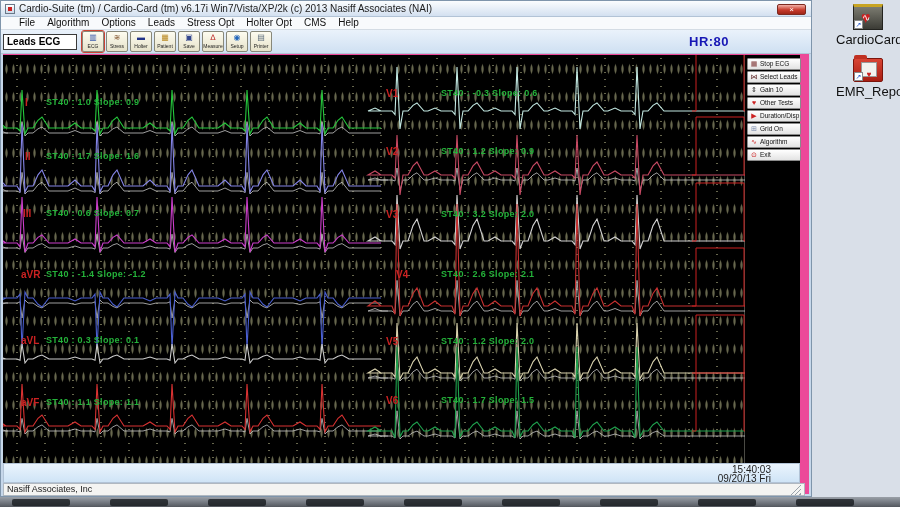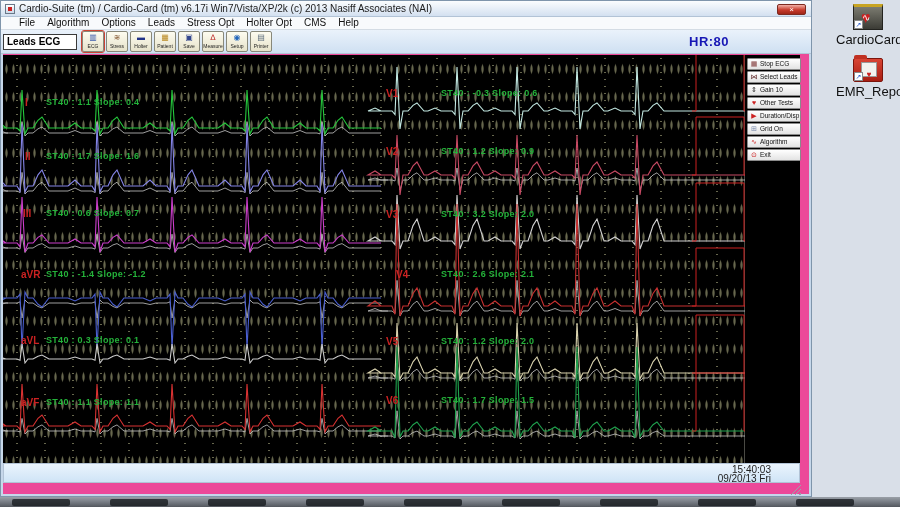--- a/index.html
+++ b/index.html
@@ -195,21 +195,21 @@
         <div class="sbtn">
           <span class="ic" style="color: rgb(204, 34, 34);">∿</span>
           <span class="slb">Algorithm</span>
         </div>
         <div class="sbtn">
           <span class="ic" style="color: rgb(204, 34, 34);">⊙</span>
           <span class="slb">Exit</span>
         </div>
       </div>
   <span class="leadlab" style="left: 22px; top: 42px; color: rgb(204, 34, 34);">I</span>
-      <span class="stlab" style="left: 43px; top: 42px; color: rgb(36, 178, 58);">ST40 : 1.1 Slope: 0.4</span>
+      <span class="stlab" style="left: 43px; top: 42px; color: rgb(36, 178, 58);">ST40 : 1.0 Slope: 0.9</span>
       <span class="leadlab" style="left: 22px; top: 96px; color: rgb(204, 34, 34);">II</span>
       <span class="stlab" style="left: 43px; top: 96px; color: rgb(36, 178, 58);">ST40 : 1.7 Slope: 1.6</span>
       <span class="leadlab" style="left: 20px; top: 153px; color: rgb(204, 34, 34);">III</span>
       <span class="stlab" style="left: 43px; top: 153px; color: rgb(36, 178, 58);">ST40 : 0.6 Slope: 0.7</span>
       <span class="leadlab" style="left: 18px; top: 214px; color: rgb(204, 34, 34);">aVR</span>
       <span class="stlab" style="left: 43px; top: 214px; color: rgb(36, 178, 58);">ST40 : -1.4 Slope: -1.2</span>
       <span class="leadlab" style="left: 18px; top: 280px; color: rgb(204, 34, 34);">aVL</span>
       <span class="stlab" style="left: 43px; top: 280px; color: rgb(36, 178, 58);">ST40 : 0.3 Slope: 0.1</span>
       <span class="leadlab" style="left: 18px; top: 342px; color: rgb(204, 34, 34);">aVF</span>
       <span class="stlab" style="left: 43px; top: 342px; color: rgb(36, 178, 58);">ST40 : 1.1 Slope: 1.1</span>
@@ -226,20 +226,21 @@
       <span class="leadlab" style="left: 383px; top: 340px; color: rgb(204, 34, 34);">V6</span>
       <span class="stlab" style="left: 438px; top: 340px; color: rgb(36, 178, 58);">ST40 : 1.7 Slope: 1.5</span>
     </div>
 
   <div class="clockstrip">
     <div class="clock">
       <div>15:40:03</div>
       <div>09/20/13 Fri</div>
     </div>
   </div>
+  <div class="statusbar">Nasiff Associates, Inc</div>
   <div class="grip"></div>
 </div>
 
 <div class="dicons" id="dicons">
     <div class="dicon" style="top: 4px;">
       <div class="dibox cardiocard-icon">
         <span class="heart">♥</span>
         <span class="wave">∿</span>
         <span class="scarrow">↗</span>
       </div>

